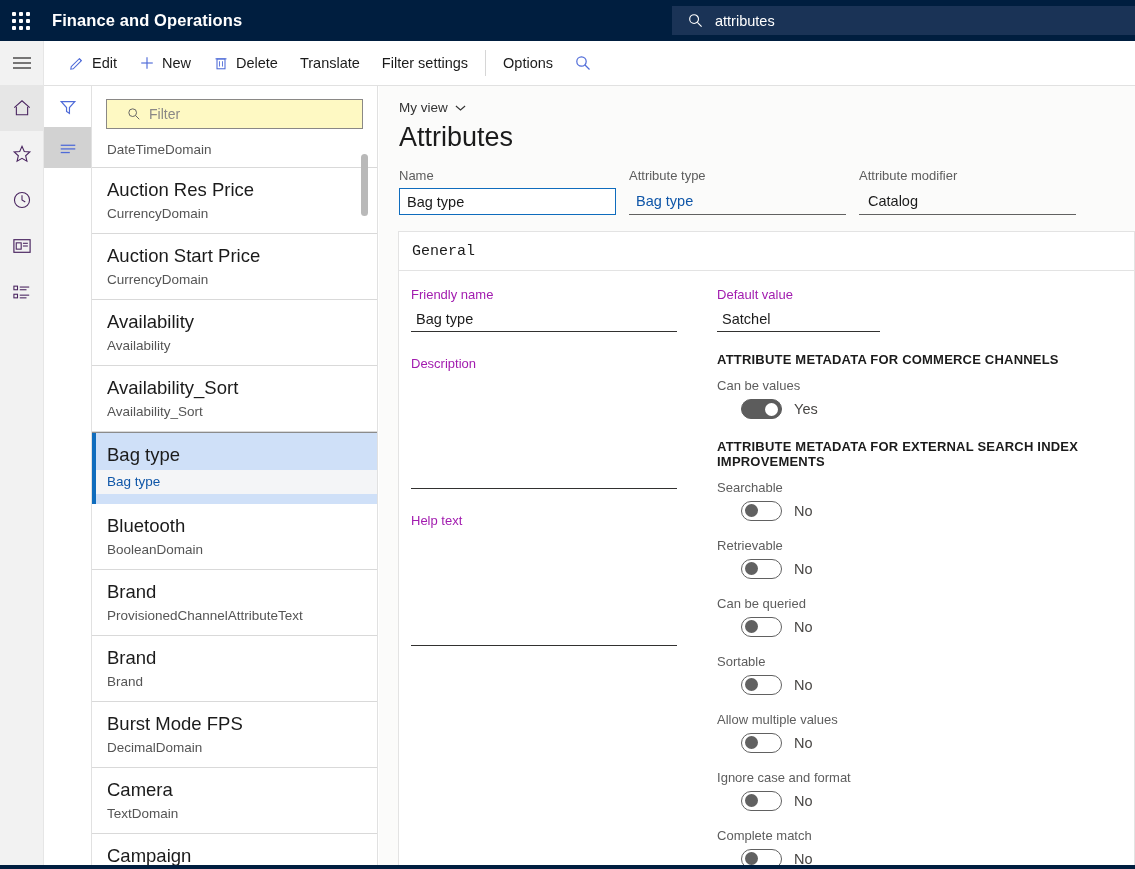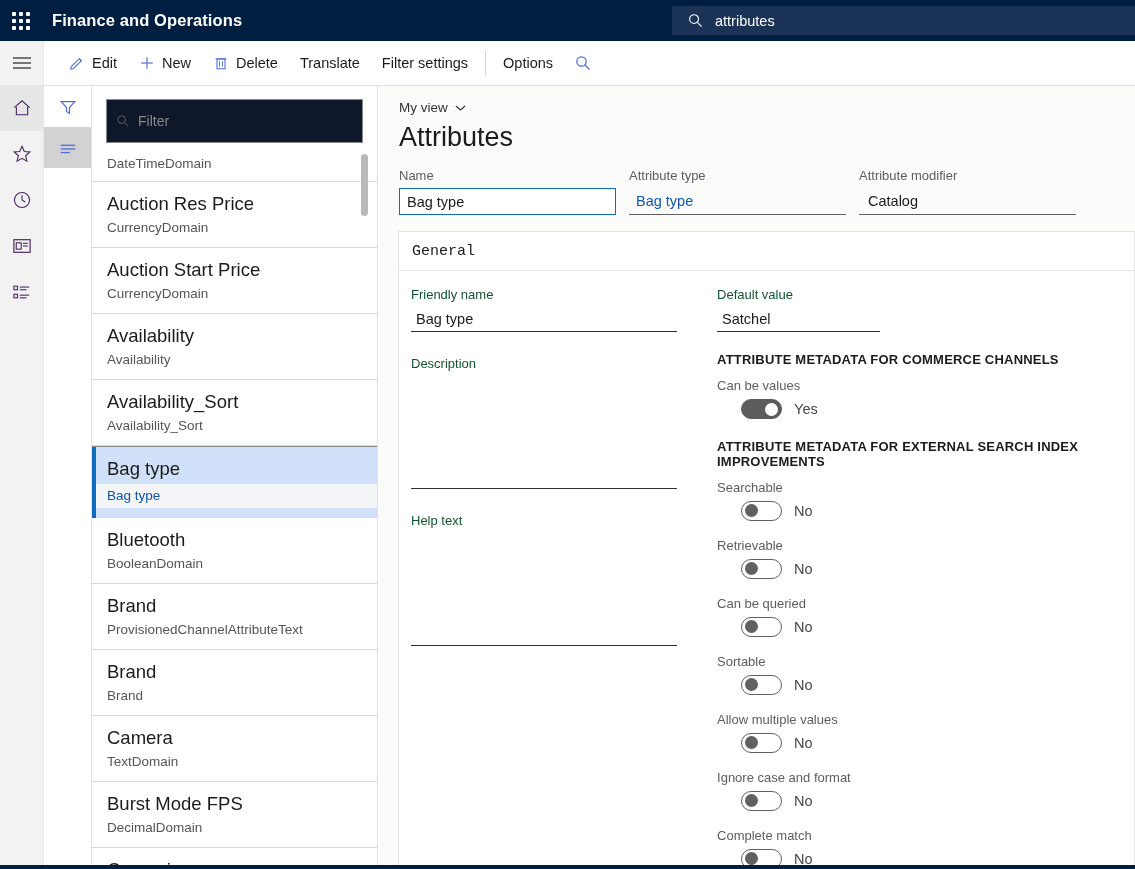--- a/index.html
+++ b/index.html
@@ -98,25 +98,25 @@
   
   .listpanel {
     position: absolute; top: 86px; left: 92px;
     width: 286px; height: 783px;
     background: #ffffff;
     border-right: 1px solid #e1e1e1;
     overflow: hidden;
   }
   .filterbox {
     margin: 13px 14px 0 14px;
-    height: 44px;
+    height: 30px;
     border: 1px solid #8a8886;
     display: flex; align-items: center;
-    padding-left: 9px;
-    background: #0f172a;
+    padding-left: 20px;
+    background: #fef9c3;
     cursor: text;
   }
   .filterbox .mag { margin-right: 8px; display: flex; align-items: center; }
   .filterbox .ph { font-size: 14px; color: #8a8886; }
 
   .list-partial {
     padding: 8px 0 10px 15px;
     border-bottom: 1px solid #d9d9d9;
     margin-top: 5px;
   }
@@ -220,21 +220,21 @@
     border-bottom: 1px solid #e3e3e3;
     font-size: 15px; color: #1b1b1b;
     cursor: pointer;
     font-family: Liberation Mono, monospace;
   }
   .card-body { display: flex; padding: 16px 0 0 0; position: relative; }
 
   .colA { width: 268px; margin-left: 12px; }
   .colB { width: 420px; margin-left: 40px; }
 
-  .fld-label { font-size: 13px; color: #14532d; margin-bottom: 4px; }
+  .fld-label { font-size: 13px; color: #a21caf; margin-bottom: 4px; }
   .fld-underline {
     border-bottom: 1px solid #323130;
     height: 26px;
     display: flex; align-items: center;
     padding-left: 5px;
     font-size: 14.5px; color: #1b1b1b;
     cursor: text;
   }
   .fld-area {
     border-bottom: 1px solid #323130;
@@ -457,26 +457,26 @@
       </div>
       <div class="list-item">
         <div class="title">Brand</div>
         <div class="sub">ProvisionedChannelAttributeText</div>
       </div>
       <div class="list-item">
         <div class="title">Brand</div>
         <div class="sub">Brand</div>
       </div>
       <div class="list-item">
+        <div class="title">Burst Mode FPS</div>
+        <div class="sub">DecimalDomain</div>
+      </div>
+      <div class="list-item">
         <div class="title">Camera</div>
         <div class="sub">TextDomain</div>
-      </div>
-      <div class="list-item">
-        <div class="title">Burst Mode FPS</div>
-        <div class="sub">DecimalDomain</div>
       </div>
       <div class="list-item">
         <div class="title">Campaign</div>
       </div>
     </div>
 
   <div class="scrollthumb"></div>
 </div>
 
 <div class="main">

